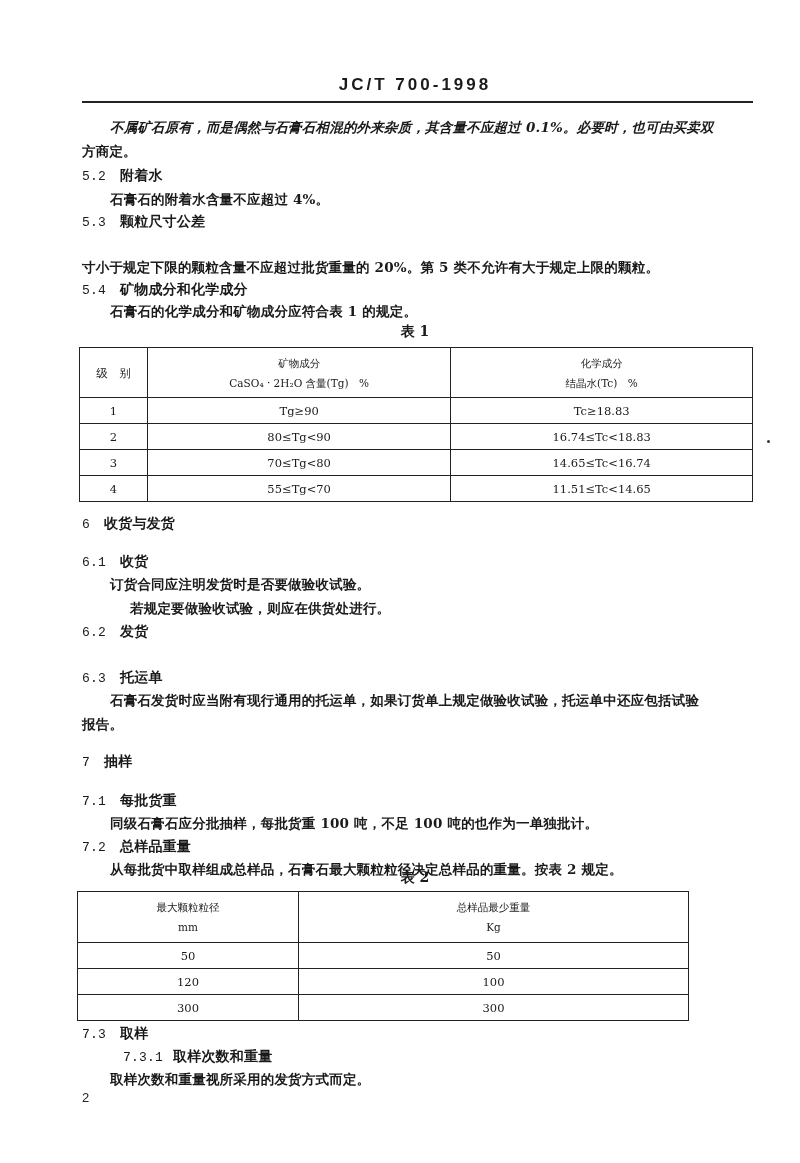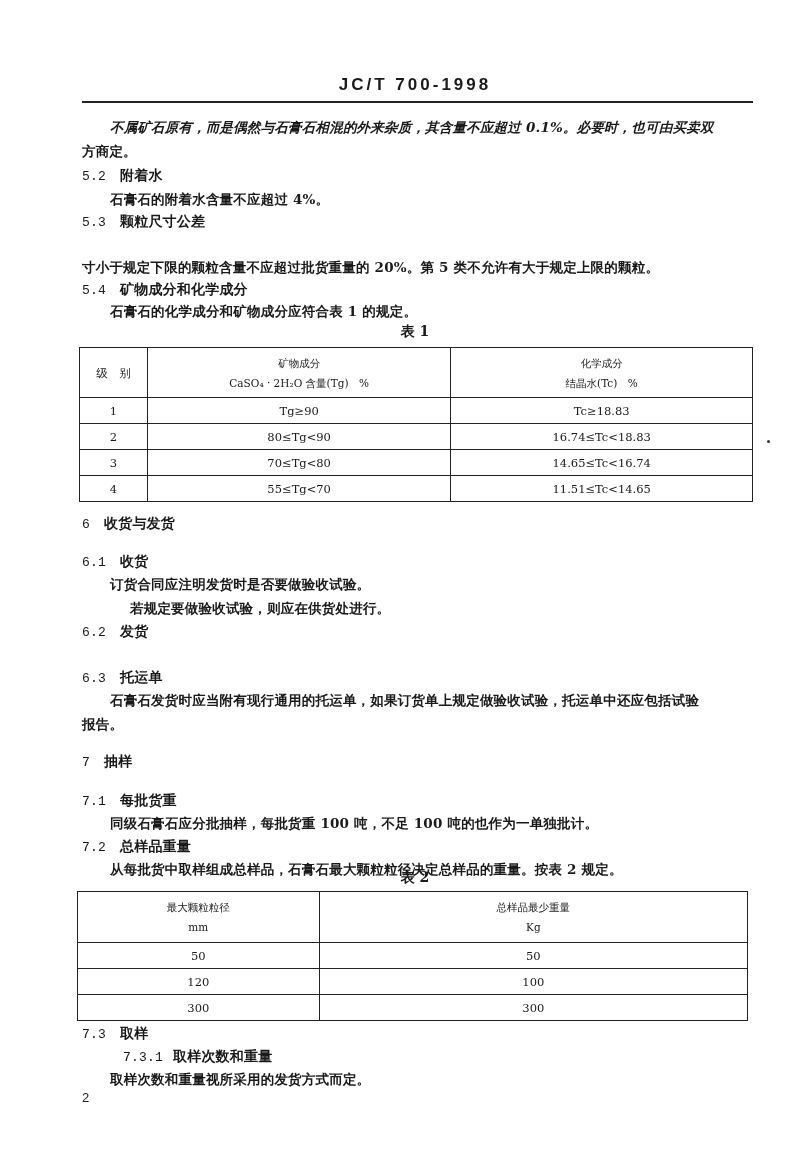--- a/index.html
+++ b/index.html
@@ -94,21 +94,21 @@
     }
     table.doc-table th .sub {
       display: block;
     }
     .t1 { left: 79px; top: 347px; width: 674px; }
     .t1 col.c1 { width: 68px; }
     .t1 col.c2 { width: 304px; }
     .t1 col.c3 { width: 302px; }
     .t1 thead tr { height: 50px; }
     .t1 tbody tr { height: 26px; }
-    .t2 { left: 77px; top: 891px; width: 671px; }
+    .t2 { left: 77px; top: 891px; width: 612px; }
     .t2 col.c1 { width: 242px; }
     .t2 col.c2 { width: 429px; }
     .t2 thead tr { height: 51px; }
     .t2 tbody tr { height: 26px; }
     .page-number {
       position: absolute;
       left: 82px;
       top: 1090px;
       font-family: "Liberation Sans", sans-serif;
       font-size: 13px;

